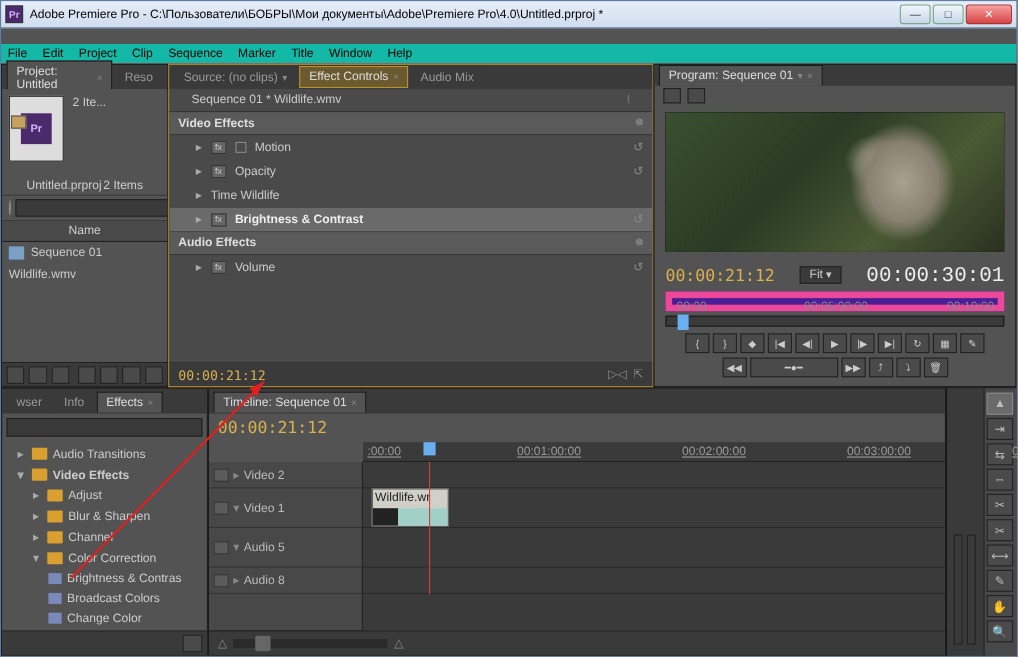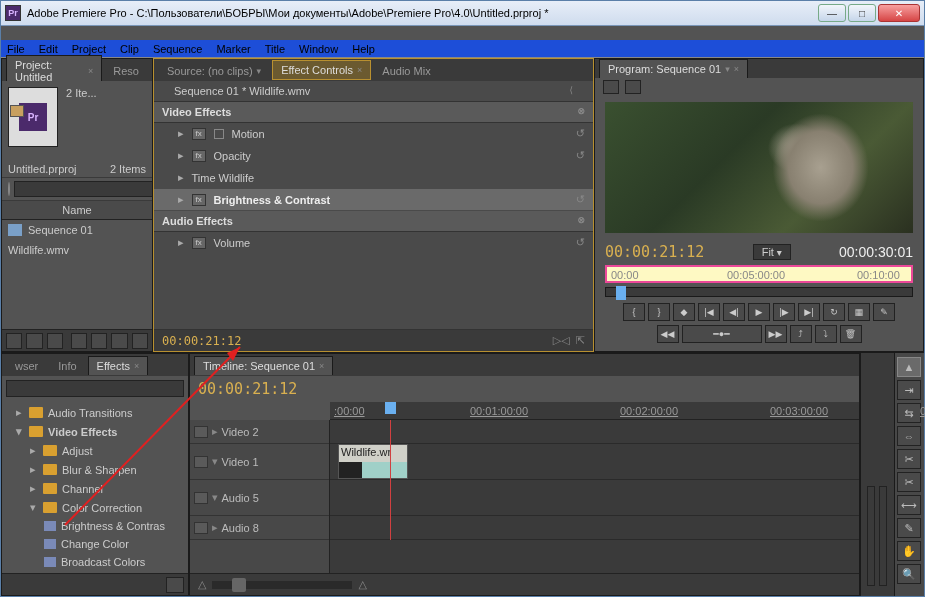--- a/index.html
+++ b/index.html
@@ -4,38 +4,38 @@
 <style>
 * { margin:0; padding:0; box-sizing:border-box; font-family:Tahoma,Segoe UI,sans-serif; font-size:11px; user-select:none; }
 body { background:#fff; width:925px; height:597px; position:relative; overflow:hidden; }
 .win { border:1px solid #5a7fa8; width:925px; height:597px; display:flex; flex-direction:column; background:#535353; }
 .titlebar { height:29px; background:linear-gradient(#e7eef8,#cfdcee); display:flex; align-items:center; padding:0 4px; border-bottom:1px solid #7a96b8; }
 .titlebar .appicon { width:16px; height:16px; background:#4b2a6b; border:1px solid #333; display:flex; align-items:center; justify-content:center; color:#d9b3ff; font-size:9px; font-weight:bold; margin-right:6px; }
 .titlebar .title { flex:1; color:#000; }
 .winbtns { display:flex; gap:2px; }
 .winbtn { width:28px; height:18px; border:1px solid #7a8; border-radius:3px; background:linear-gradient(#f2f6fb,#c6d6ea); display:flex; align-items:center; justify-content:center; font-size:10px; color:#333; }
 .winbtn.close { background:linear-gradient(#f7a0a0,#d64545); color:#fff; border-color:#a33; width:42px; }
-.menubar { height:20px; background:#1d4ed8; border-bottom:1px solid #888; display:flex; align-items:center; padding:0 6px; gap:14px; color:#000;margin-top:14px; }
+.menubar { height:20px; background:#14b8a6; border-bottom:1px solid #888; display:flex; align-items:center; padding:0 6px; gap:14px; color:#000;margin-top:14px; }
 .menubar span { cursor:default; }
 .workspace { flex:1; background:#2f2f2f; display:flex; flex-direction:column; }
 .row1 { display:flex; height:295px; border-bottom:1px solid #1a1a1a; }
 .row2 { flex:1; display:flex; }
 .panel { background:#535353; border:1px solid #1a1a1a; display:flex; flex-direction:column; }
 .tabs { height:22px; background:#3a3a3a; display:flex; align-items:center; padding:0 4px; gap:2px; }
 .tab { padding:3px 8px; background:#3a3a3a; color:#999; border:1px solid transparent; border-bottom:none; display:flex; align-items:center; gap:4px; }
 .tab.active { background:#535353; color:#ddd; border-color:#1a1a1a; }
 .tab.highlight { background:#6b5a30; color:#ddd; border:1px solid #b89030; }
 .tab .x { font-size:9px; color:#888; }
 .panel-body { flex:1; background:#535353; color:#ccc; overflow:hidden; position:relative; }
 .proj { width:152px; }
 .proj-top { display:flex; height:80px; padding:6px; gap:8px; }
 .thumb { width:50px; height:60px; background:#ddd; border:1px solid #222; position:relative; display:flex; align-items:center; justify-content:center; }
 .thumb .pricon { width:28px; height:28px; background:#4b2a6b; color:#d9b3ff; display:flex; align-items:center; justify-content:center; font-weight:bold; font-size:10px; }
 .proj-info { flex:1; color:#ccc; }
-.proj-mid { padding:2px 6px; color:#ccc; border-bottom:1px solid #3a3a3a; display:flex; justify-content:space-between; }
+.proj-mid { padding:2px 22px; color:#ccc; border-bottom:1px solid #3a3a3a; display:flex; justify-content:space-between; }
 .proj-filter { display:flex; align-items:center; gap:4px; padding:3px 6px; border-bottom:1px solid #3a3a3a; }
 .proj-filter .srch { width:14px; height:14px; border:1px solid #888; border-radius:50%; position:relative; }
 .proj-filter .dd { flex:0 0 auto; background:#3a3a3a; border:1px solid #222; padding:1px 4px; color:#ccc; font-size:10px; }
 .list-hdr { background:#4a4a4a; padding:3px 6px; border-bottom:1px solid #222; color:#ccc;text-align:center; }
 .list-item { padding:4px 6px; display:flex; align-items:center; gap:6px; color:#ccc; }
 .list-item .ic { width:14px; height:12px; background:#7aa0c8; }
 .list-item .ic.clip { background:#c8a060; }
 .proj-btm { height:22px; background:#3a3a3a; border-top:1px solid #222; display:flex; align-items:center; gap:4px; padding:0 4px; }
 .proj-btm .b { width:18px; height:16px; background:#4a4a4a; border:1px solid #222; }
 .mid-col { flex:1; display:flex; flex-direction:column; }
@@ -50,22 +50,22 @@
 .ec-row .nm { flex:1; color:#ccc; }
 .ec-row .rst { color:#888; }
 .ec-btm { height:22px; background:#3a3a3a; border-top:1px solid #333; display:flex; align-items:center; justify-content:space-between; padding:0 8px; }
 .tc-gold { color:#d9b050; font-family:monospace; font-size:12px; }
 .prog { width:330px; }
 .monitor { height:150px; background:#000; margin:6px 10px; position:relative; overflow:hidden; }
 .koala { position:absolute; inset:0; background:radial-gradient(ellipse 80px 90px at 70% 50%, #a8a090 0%, #888070 40%, transparent 60%), radial-gradient(ellipse 40px 35px at 62% 35%, #b8b0a0 0%, transparent 70%), linear-gradient(135deg,#3a5030 0%,#2a3a25 40%,#4a5a35 70%,#2a3020 100%); }
 .prog-ctrl { padding:4px 10px; }
 .prog-time { display:flex; justify-content:space-between; align-items:center; }
 .prog-time .fit { background:#3a3a3a; border:1px solid #222; padding:1px 8px; color:#ccc; font-size:10px; }
-.tc-w { color:#eee; font-family:Liberation Sans, sans-serif; font-size:14px; }
-.ruler { height:18px; background:#fef9c3; border:2px solid #ec4899; margin:4px 0; position:relative; font-size:8px; color:#888; }
+.tc-w { color:#eee; font-family:Liberation Mono, monospace; font-size:19px; }
+.ruler { height:18px; background:#4c1d95; border:6px solid #ec4899; margin:4px 0; position:relative; font-size:8px; color:#888; }
 .ruler span { position:absolute; top:2px; }
 .pbar { height:10px; background:#3a3a3a; border:1px solid #1a1a1a; position:relative; margin-bottom:6px; }
 .phead { position:absolute; left:10px; top:-2px; width:10px; height:14px; background:#6ab0f0; }
 .transport { display:flex; gap:3px; justify-content:center; margin:4px 0; flex-wrap:wrap; }
 .tbtn { width:22px; height:18px; background:#4a4a4a; border:1px solid #222; display:flex; align-items:center; justify-content:center; color:#ccc; font-size:9px; }
 .fx-panel { width:188px; }
 .fx-search { padding:4px; display:flex; gap:4px; }
 .fx-search input { flex:1; background:#3a3a3a; border:1px solid #222; color:#ccc; padding:2px; font-size:10px; }
 .tree { padding:2px 0; }
 .tree-item { padding:3px 4px 3px 14px; display:flex; align-items:center; gap:5px; color:#ccc; }
@@ -348,25 +348,25 @@
               <span class="tri">▾</span>
               <div class="folder"></div>
               <span>Color Correction</span>
             </div>
           <div class="tree-item l3">
               <div class="fx-ic"></div>
               <span>Brightness &amp; Contras</span>
             </div>
           <div class="tree-item l3">
               <div class="fx-ic"></div>
-              <span>Change Color</span>
+              <span>Broadcast Colors</span>
             </div>
           <div class="tree-item l3">
               <div class="fx-ic"></div>
-              <span>Broadcast Colors</span>
+              <span>Change Color</span>
             </div>
         </div>
         <div class="proj-btm">
             <div style="flex:1"></div>
             <div class="b"></div>
           </div>
       </div>
 
       <div class="panel tl-panel">
         <div class="tabs">

